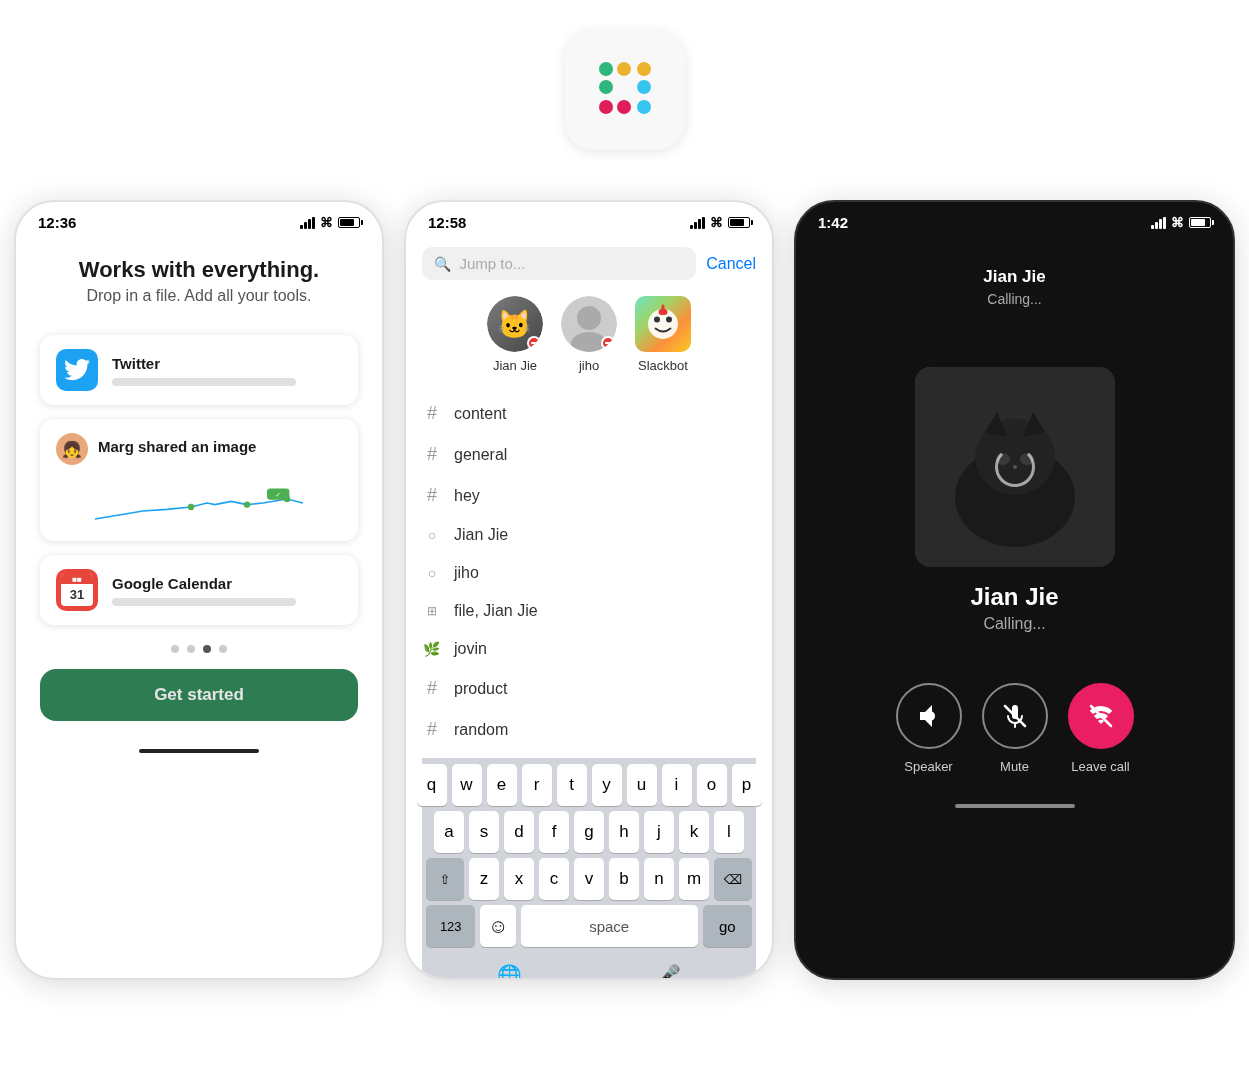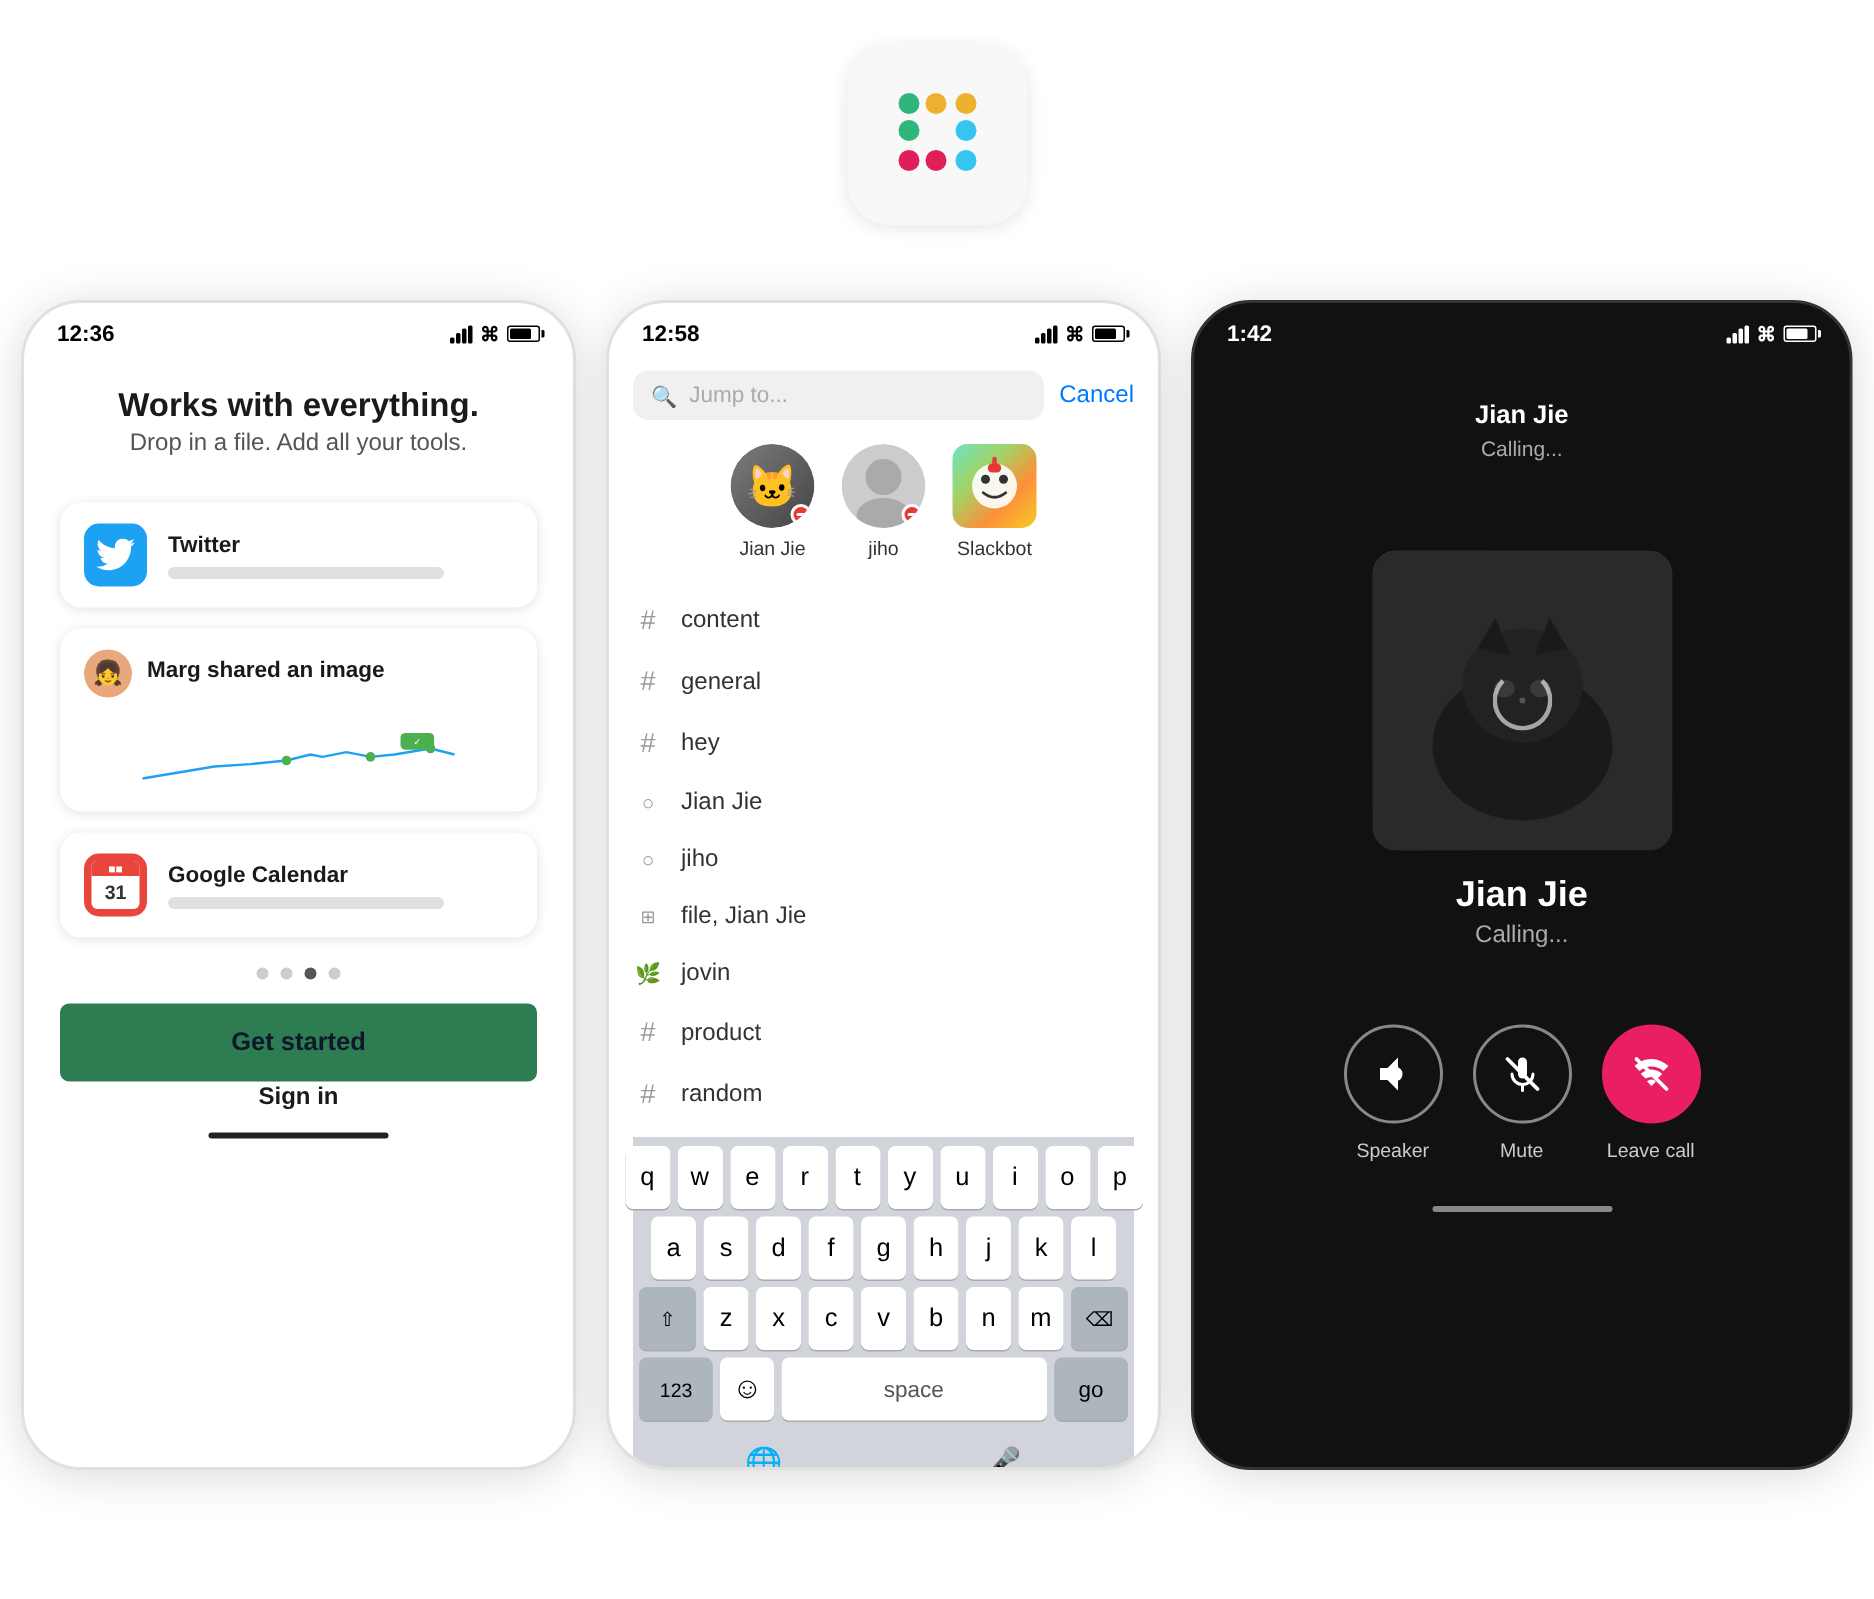--- a/index.html
+++ b/index.html
@@ -204,27 +204,27 @@
       background: #ccc;
     }
     .dot.active {
       background: #555;
     }
 
     .get-started-btn {
       width: 100%;
       padding: 16px;
       background: #2e7d52;
-      color: #0f172a;
+      color: #e5e5e5;
       border: none;
-      border-radius: 6px;
+      border-radius: 16px;
       font-size: 17px;
       font-weight: 700;
       cursor: pointer;
-      margin-bottom: 2px;
+      margin-bottom: 14px;
     }
     .sign-in-link {
       text-align: center;
       font-size: 16px;
       font-weight: 600;
       color: #1a1a1a;
     }
     .home-indicator {
       width: 120px;
       height: 4px;
@@ -607,21 +607,20 @@
         <div class="dot"></div>
         <div class="dot"></div>
         <div class="dot active"></div>
         <div class="dot"></div>
       </div>
 
       
       <button class="get-started-btn">Get started</button>
 
       
-      <div class="sign-in-link">Sign in</div>
     </div>
 
     <div class="home-indicator"></div>
   </div>
 
   <div class="phone phone-2">
     <div class="status-bar status-bar-light">
       <span>12:58</span>
       <div class="status-icons">
         <div class="signal-bars">

